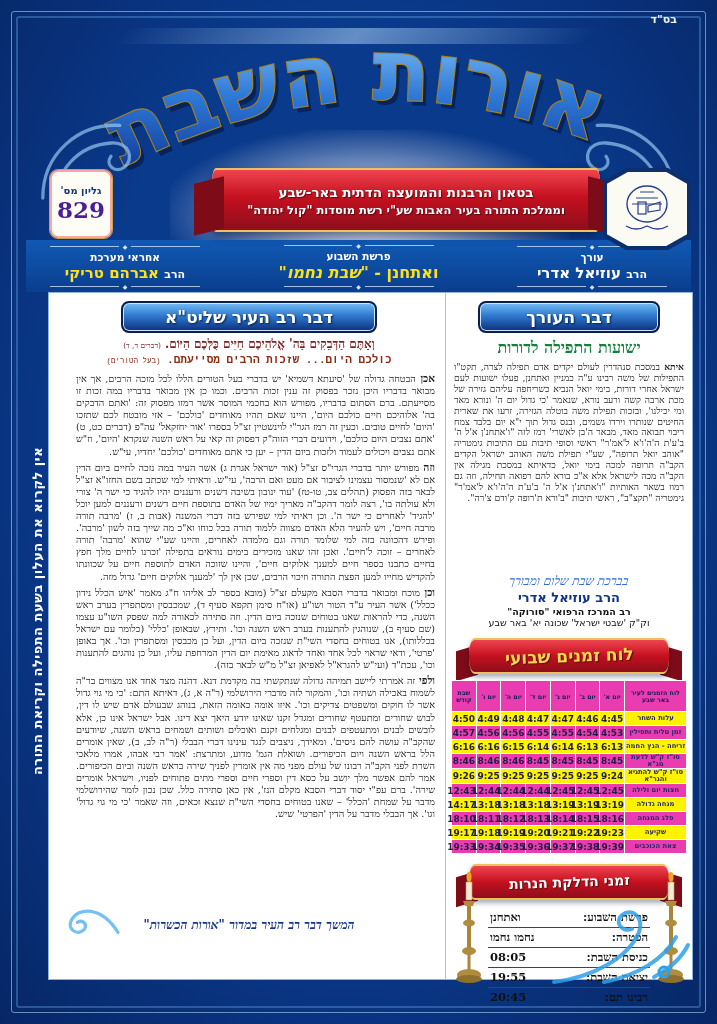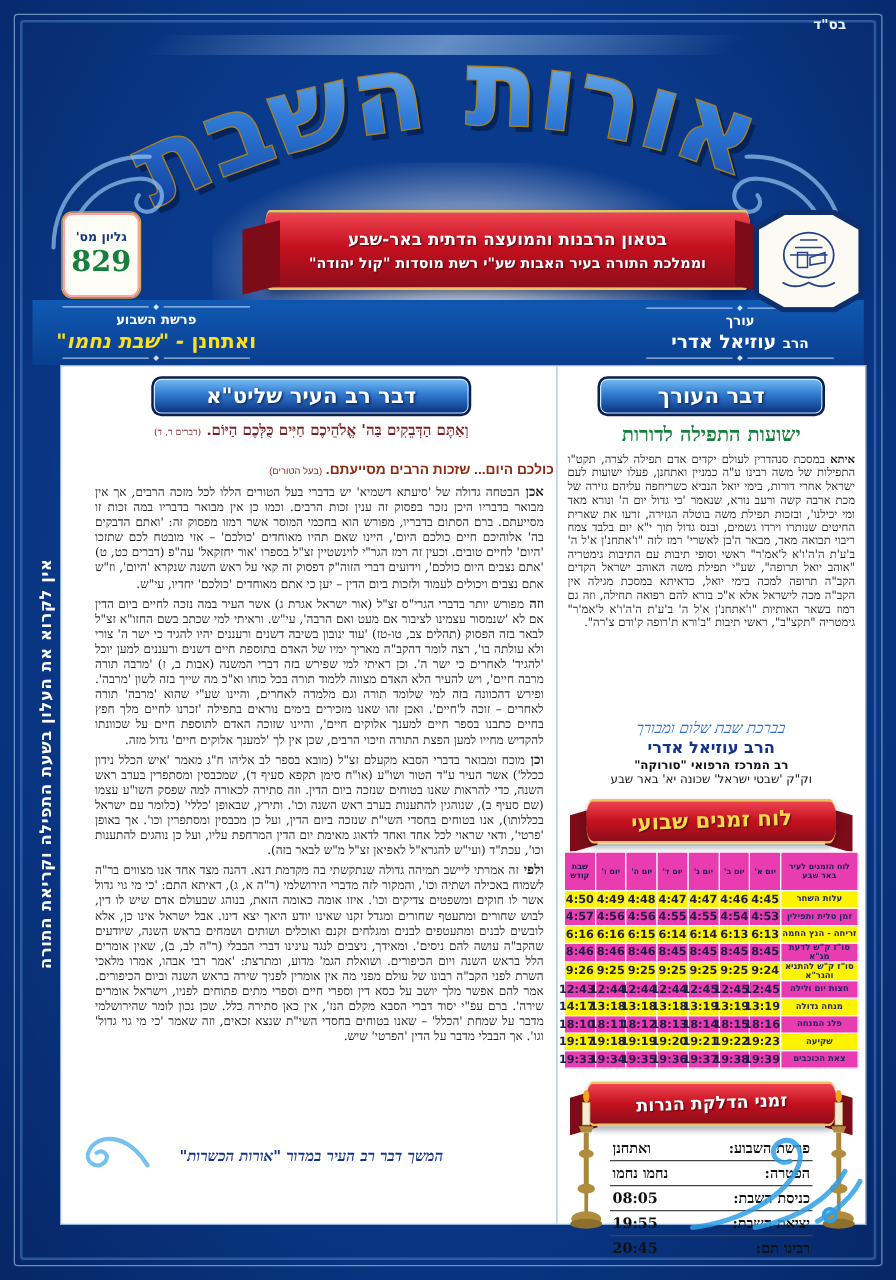--- a/index.html
+++ b/index.html
@@ -34,21 +34,21 @@
     background:#7d0c18;z-index:-1;}
   .hdr-ribbon:before{left:-18px;transform:skewY(-14deg);}
   .hdr-ribbon:after{right:-18px;transform:skewY(14deg);}
   .hdr-ribbon .l1{color:#fff;font-weight:bold;font-size:13.5px;text-align:center;text-shadow:1px 1px 1px #5a0a12;}
   .hdr-ribbon .l2{color:#fff;font-weight:bold;font-size:11.5px;text-align:center;text-shadow:1px 1px 1px #5a0a12;}
 
   .issue-badge{position:absolute;left:50px;top:170px;width:58px;height:64px;background:#fdfdf6;
     border:2px solid #fca5a5;outline:1px solid #c9a24b;border-radius:8px;z-index:4;
     display:flex;flex-direction:column;align-items:center;justify-content:center;}
   .issue-badge .lbl{font-size:10px;font-weight:bold;color:#14387e;}
-  .issue-badge .num{font-size:23px;font-weight:bold;color:#15803d;font-family:"DejaVu Serif",serif;}
+  .issue-badge .num{font-size:23px;font-weight:bold;color:#4c1d95;font-family:"DejaVu Serif",serif;}
 
   .emblem{position:absolute;right:26px;top:168px;width:88px;height:82px;z-index:4;
     background:#0d2f6e;clip-path:polygon(26% 0,74% 0,100% 16%,100% 84%,74% 100%,26% 100%,0 84%,0 16%);
     display:flex;align-items:center;justify-content:center;}
   .emblem .inner{width:80px;height:74px;background:#fbfbf3;
     clip-path:polygon(26% 0,74% 0,100% 16%,100% 84%,74% 100%,26% 100%,0 84%,0 16%);
     display:flex;align-items:center;justify-content:center;border:0;}
   .swirl{position:absolute;opacity:.65;z-index:1;}
 
   
@@ -81,22 +81,22 @@
   .pill.rabbi{width:252px;}
   .pill.editor{width:178px;}
 
   .subtitle{color:#15803c;font-weight:bold;text-align:center;font-family:"DejaVu Serif",serif;}
   .subtitle.rabbi{font-size:21px;margin-top:5px;}
   .subtitle.editor{font-size:16px;margin-top:5px;}
 
   .verse{color:#7b1f24;font-weight:bold;text-align:center;font-size:12px;margin-top:4px;
     font-family:"DejaVu Serif",serif;}
   .verse .ref{font-size:7.5px;font-weight:normal;}
-  .verse2{color:#8a2a12;font-weight:bold;font-size:11px;margin-top:18px;
-    font-family:Liberation Sans, sans-serif;}
+  .verse2{color:#8a2a12;font-weight:bold;text-align:center;font-size:11px;margin-top:2px;
+    font-family:Liberation Mono, monospace;}
   .verse2 .ref{font-size:7.5px;font-weight:normal;}
 
   .body-text{direction:rtl;text-align:justify;color:#1c1c1c;font-family:"DejaVu Serif",serif;}
   .rabbi-body{margin:6px 8px 0 21px;font-size:9.6px;line-height:12.1px;height:494px;overflow:hidden;}
   .rabbi-body p{margin:0 0 3px 0;text-indent:0;}
   .rabbi-body b{font-size:10.5px;}
   .editor-body{margin:5px 6px 0 6px;font-size:9.2px;line-height:10.9px;height:204px;overflow:hidden;}
 
   .continuation{position:absolute;bottom:46px;left:0;right:0;text-align:center;
     color:#13338a;font-weight:bold;font-style:italic;font-size:12px;font-family:"DejaVu Serif",serif;}
@@ -218,20 +218,29 @@
         <span>עוזיאל אדרי</span>
       </div>
       <div class="orna">◆</div>
     </div>
     <div class="mcol">
       <div class="orna">◆</div>
       <div class="mrole">פרשת השבוע</div>
       <div class="parasha">
         <span>ואתחנן</span>
         <span class="sub">- "שבת נחמו"</span>
+      </div>
+      <div class="orna">◆</div>
+    </div>
+    <div class="mcol">
+      <div class="orna">◆</div>
+      <div class="mrole">אחראי מערכת</div>
+      <div class="mname">
+        <span class="pfx">הרב</span>
+        <span class="yellow">אברהם טריקי</span>
       </div>
       <div class="orna">◆</div>
     </div>
   </div>
 
   <div class="content">
     <div class="divider"></div>
 
     <div class="col-rabbi">
       <div class="pill rabbi">דבר רב העיר שליט"א</div>

